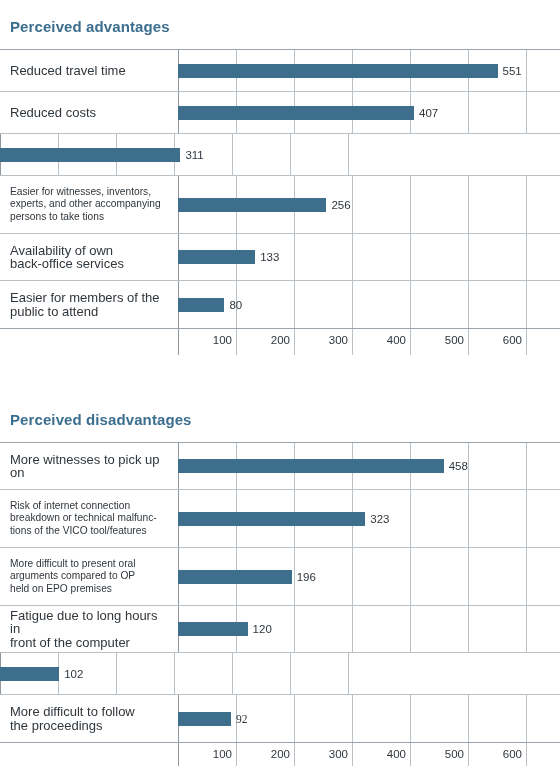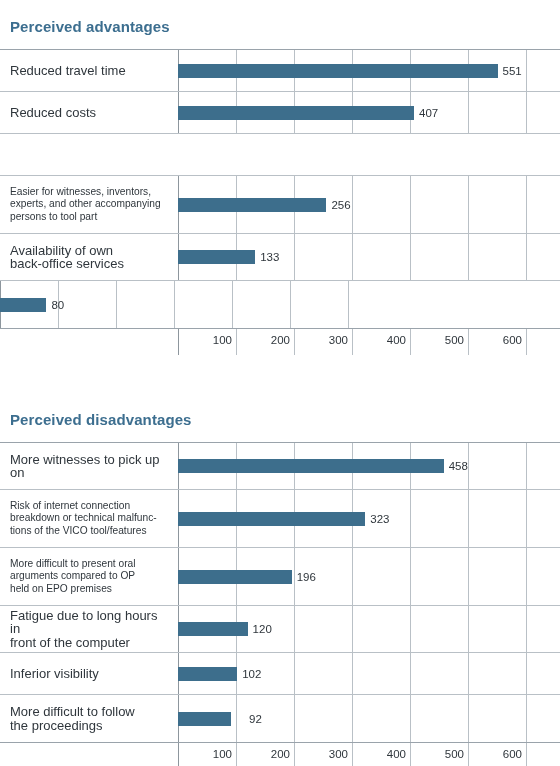--- a/index.html
+++ b/index.html
@@ -98,26 +98,37 @@
               <div class="gridline" style="left: 174px;"></div>
               <div class="gridline" style="left: 232px;"></div>
               <div class="gridline" style="left: 290px;"></div>
               <div class="gridline" style="left: 348px;"></div>
               <div class="axisline" style="left: 0px;"></div>
               <div class="bar" style="width: 236.06px; background: rgb(61, 110, 140);"></div>
               <div class="bar-value" style="left: 241.06px;">407</div>
             </div>
           </div>
           <div class="row" style="height: 42px;">
+            <div class="row-plot">
+              <div class="gridline" style="left: 58px;"></div>
+              <div class="gridline" style="left: 116px;"></div>
+              <div class="gridline" style="left: 174px;"></div>
+              <div class="gridline" style="left: 232px;"></div>
+              <div class="gridline" style="left: 290px;"></div>
+              <div class="gridline" style="left: 348px;"></div>
+              <div class="axisline" style="left: 0px;"></div>
+              <div class="bar" style="width: 180.38px; background: rgb(61, 110, 140);"></div>
+              <div class="bar-value" style="left: 185.38px;">311</div>
+            </div>
           </div>
           <div class="row tall" style="height: 58px;">
             <div class="row-label">
               <div>Easier for witnesses, inventors,</div>
               <div>experts, and other accompanying</div>
-              <div>persons to tool part</div>
+              <div>persons to take tions</div>
             </div>
             <div class="row-plot">
               <div class="gridline" style="left: 58px;"></div>
               <div class="gridline" style="left: 116px;"></div>
               <div class="gridline" style="left: 174px;"></div>
               <div class="gridline" style="left: 232px;"></div>
               <div class="gridline" style="left: 290px;"></div>
               <div class="gridline" style="left: 348px;"></div>
               <div class="axisline" style="left: 0px;"></div>
               <div class="bar" style="width: 148.48px; background: rgb(61, 110, 140);"></div>
@@ -135,20 +146,24 @@
               <div class="gridline" style="left: 174px;"></div>
               <div class="gridline" style="left: 232px;"></div>
               <div class="gridline" style="left: 290px;"></div>
               <div class="gridline" style="left: 348px;"></div>
               <div class="axisline" style="left: 0px;"></div>
               <div class="bar" style="width: 77.14px; background: rgb(61, 110, 140);"></div>
               <div class="bar-value" style="left: 82.14px;">133</div>
             </div>
           </div>
           <div class="row" style="border-bottom: none; height: 47px;">
+            <div class="row-label">
+              <div>Easier for members of the</div>
+              <div>public to attend</div>
+            </div>
             <div class="row-plot">
               <div class="gridline" style="left: 58px;"></div>
               <div class="gridline" style="left: 116px;"></div>
               <div class="gridline" style="left: 174px;"></div>
               <div class="gridline" style="left: 232px;"></div>
               <div class="gridline" style="left: 290px;"></div>
               <div class="gridline" style="left: 348px;"></div>
               <div class="axisline" style="left: 0px;"></div>
               <div class="bar" style="width: 46.4px; background: rgb(61, 110, 140);"></div>
               <div class="bar-value" style="left: 51.4px;">80</div>
@@ -242,23 +257,20 @@
               <div class="gridline" style="left: 174px;"></div>
               <div class="gridline" style="left: 232px;"></div>
               <div class="gridline" style="left: 290px;"></div>
               <div class="gridline" style="left: 348px;"></div>
               <div class="axisline" style="left: 0px;"></div>
               <div class="bar" style="width: 69.6px; background: rgb(61, 110, 140);"></div>
               <div class="bar-value" style="left: 74.6px;">120</div>
             </div>
           </div>
           <div class="row" style="height: 42px;">
-            <div class="row-label">
-              <div>Inferior visibility</div>
-            </div>
             <div class="row-plot">
               <div class="gridline" style="left: 58px;"></div>
               <div class="gridline" style="left: 116px;"></div>
               <div class="gridline" style="left: 174px;"></div>
               <div class="gridline" style="left: 232px;"></div>
               <div class="gridline" style="left: 290px;"></div>
               <div class="gridline" style="left: 348px;"></div>
               <div class="axisline" style="left: 0px;"></div>
               <div class="bar" style="width: 59.16px; background: rgb(61, 110, 140);"></div>
               <div class="bar-value" style="left: 64.16px;">102</div>
@@ -271,21 +283,21 @@
             </div>
             <div class="row-plot">
               <div class="gridline" style="left: 58px;"></div>
               <div class="gridline" style="left: 116px;"></div>
               <div class="gridline" style="left: 174px;"></div>
               <div class="gridline" style="left: 232px;"></div>
               <div class="gridline" style="left: 290px;"></div>
               <div class="gridline" style="left: 348px;"></div>
               <div class="axisline" style="left: 0px;"></div>
               <div class="bar" style="width: 53.36px; background: rgb(61, 110, 140);"></div>
-              <div class="bar-value" style="left: 71px;">92</div>
+              <div class="bar-value" style="left: 58px; font-family: Liberation Serif, serif;">92</div>
             </div>
           </div>
         </div>
       <div class="axis">
           <div style="position: absolute; inset: 0px 0px 0px 178px;">
             <div class="axisline" style="left: 0px;"></div>
             <div class="gridline" style="left: 58px;"></div>
             <div class="tick-label" style="left: 58px;">100</div>
             <div class="gridline" style="left: 116px;"></div>
             <div class="tick-label" style="left: 116px;">200</div>

